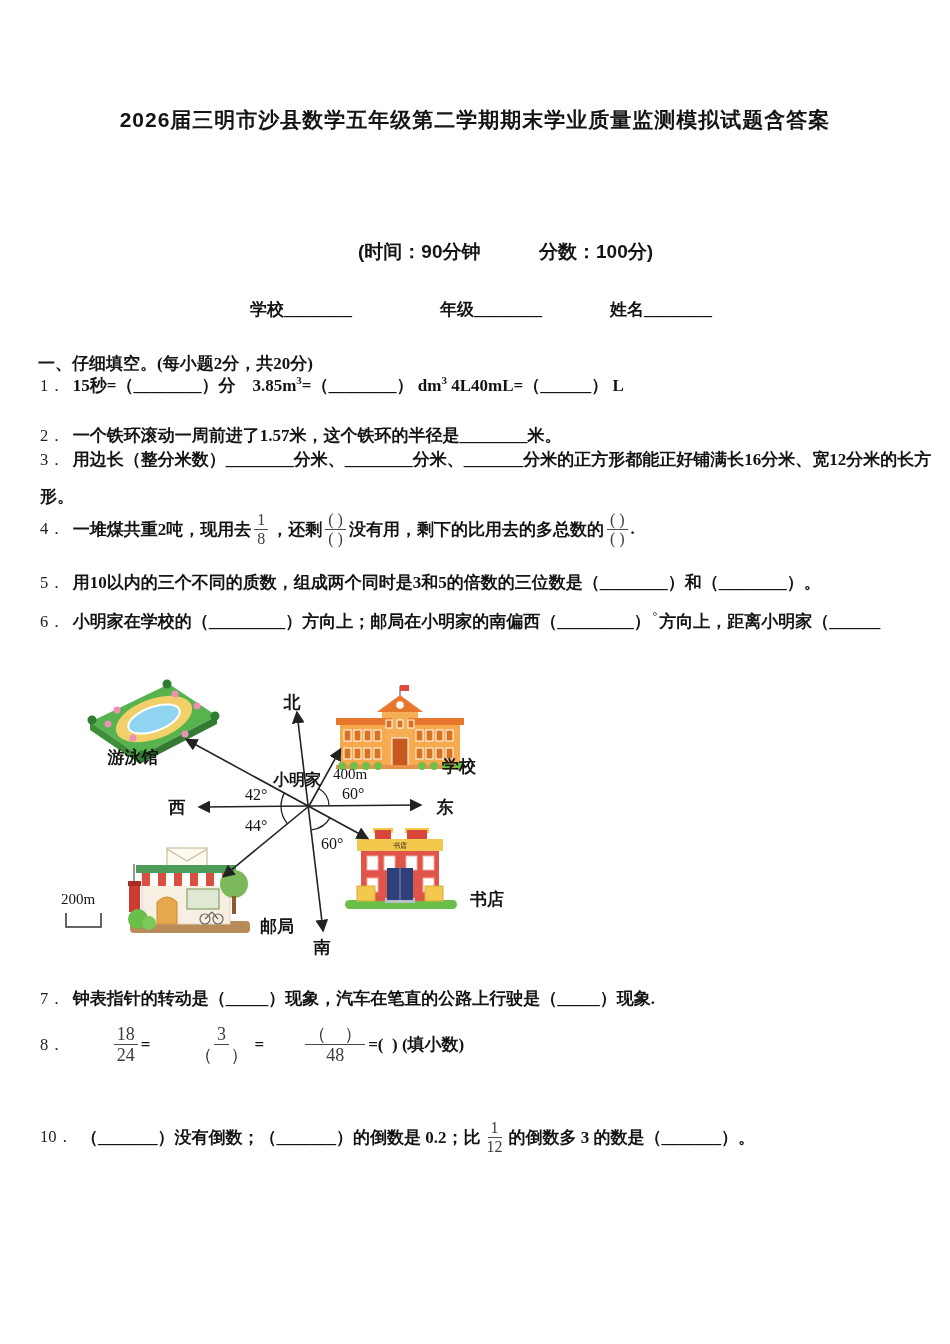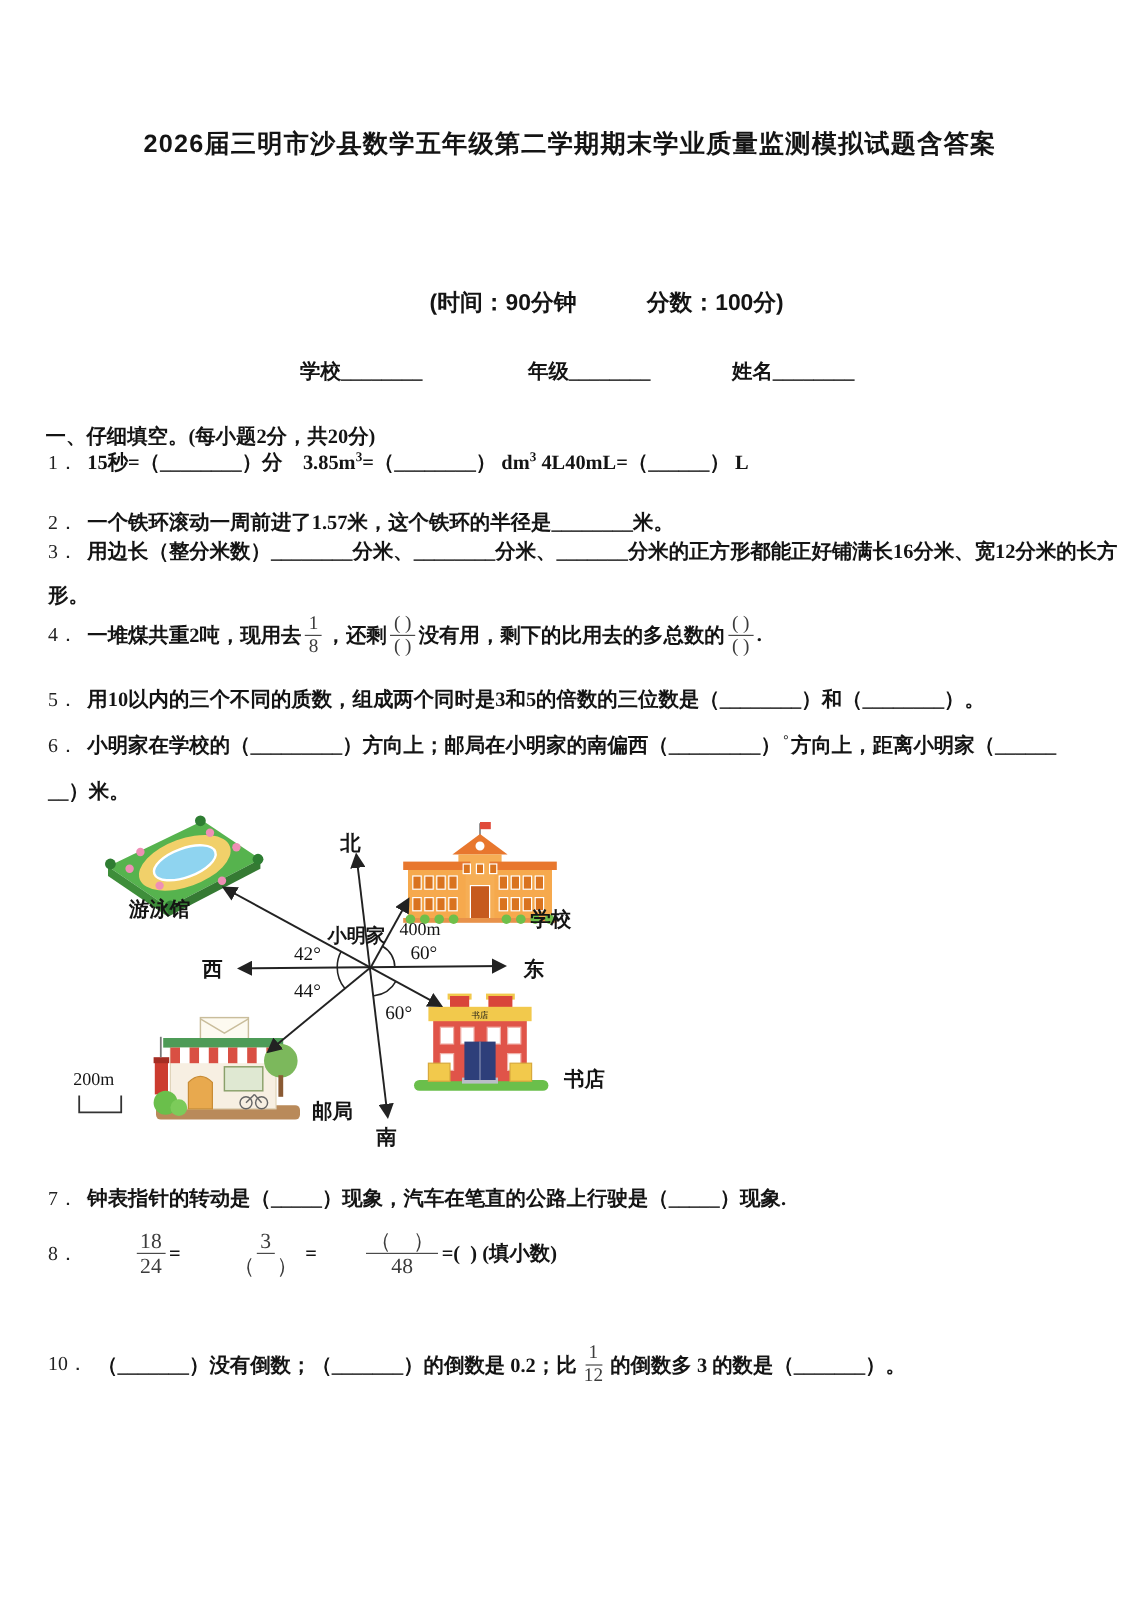--- a/index.html
+++ b/index.html
@@ -91,23 +91,20 @@
     <span>.</span>
   </div>
 
   <div class="q" style="top:571px;">
     <span class="qno">5．</span><span>用10以内的三个不同的质数，组成两个同时是3和5的倍数的三位数是（________）和（________）。</span>
   </div>
 
   <div class="q" style="top:610px;">
     <span class="qno">6．</span><span>小明家在学校的（_________）方向上；邮局在小明家的南偏西（_________）</span><sup class="deg">°</sup><span>方向上，距离小明家（______</span>
   </div>
-  <div class="q" style="top:648px;">
-    <span>__）米。</span>
-  </div>
 
   <svg class="abs" style="left:45px; top:672px;" width="480" height="298" viewBox="0 0 480 298">
     <defs>
       <marker id="ah" viewBox="0 0 10 10" refX="8" refY="5" markerWidth="8" markerHeight="8" orient="auto-start-reverse">
         <path d="M0,0 L10,5 L0,10 z" fill="#222"></path>
       </marker>
     </defs>
 
     <g>
       <polygon points="45,50 124,12 172,44 95,84" fill="#56b34e"></polygon>

